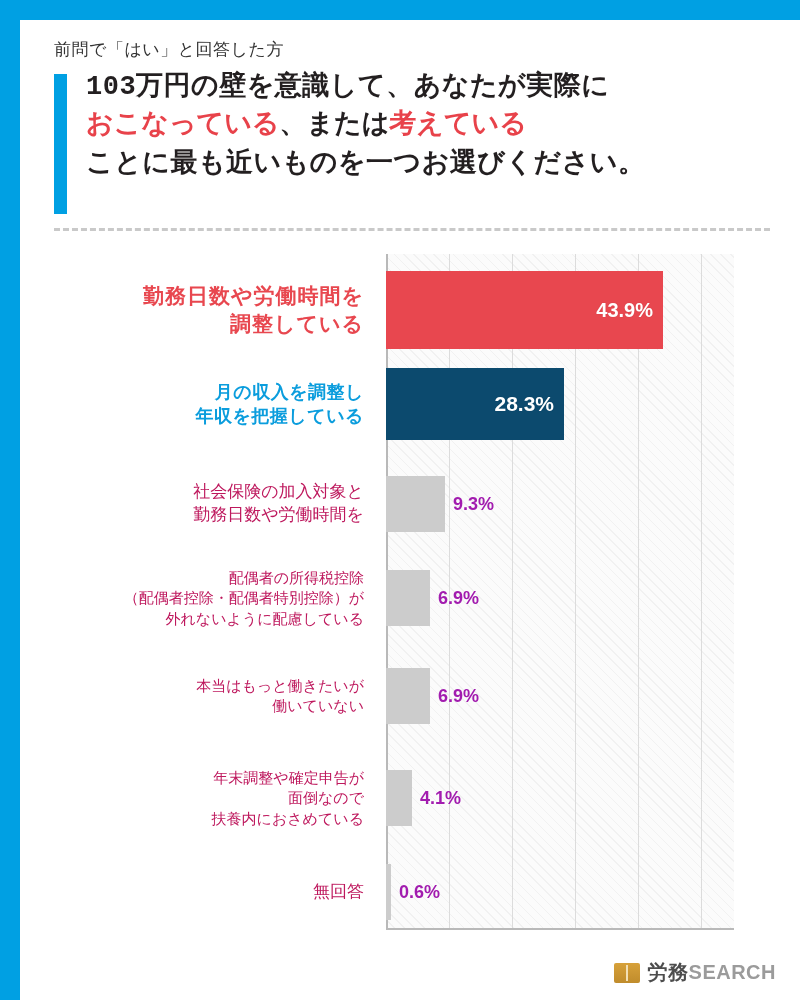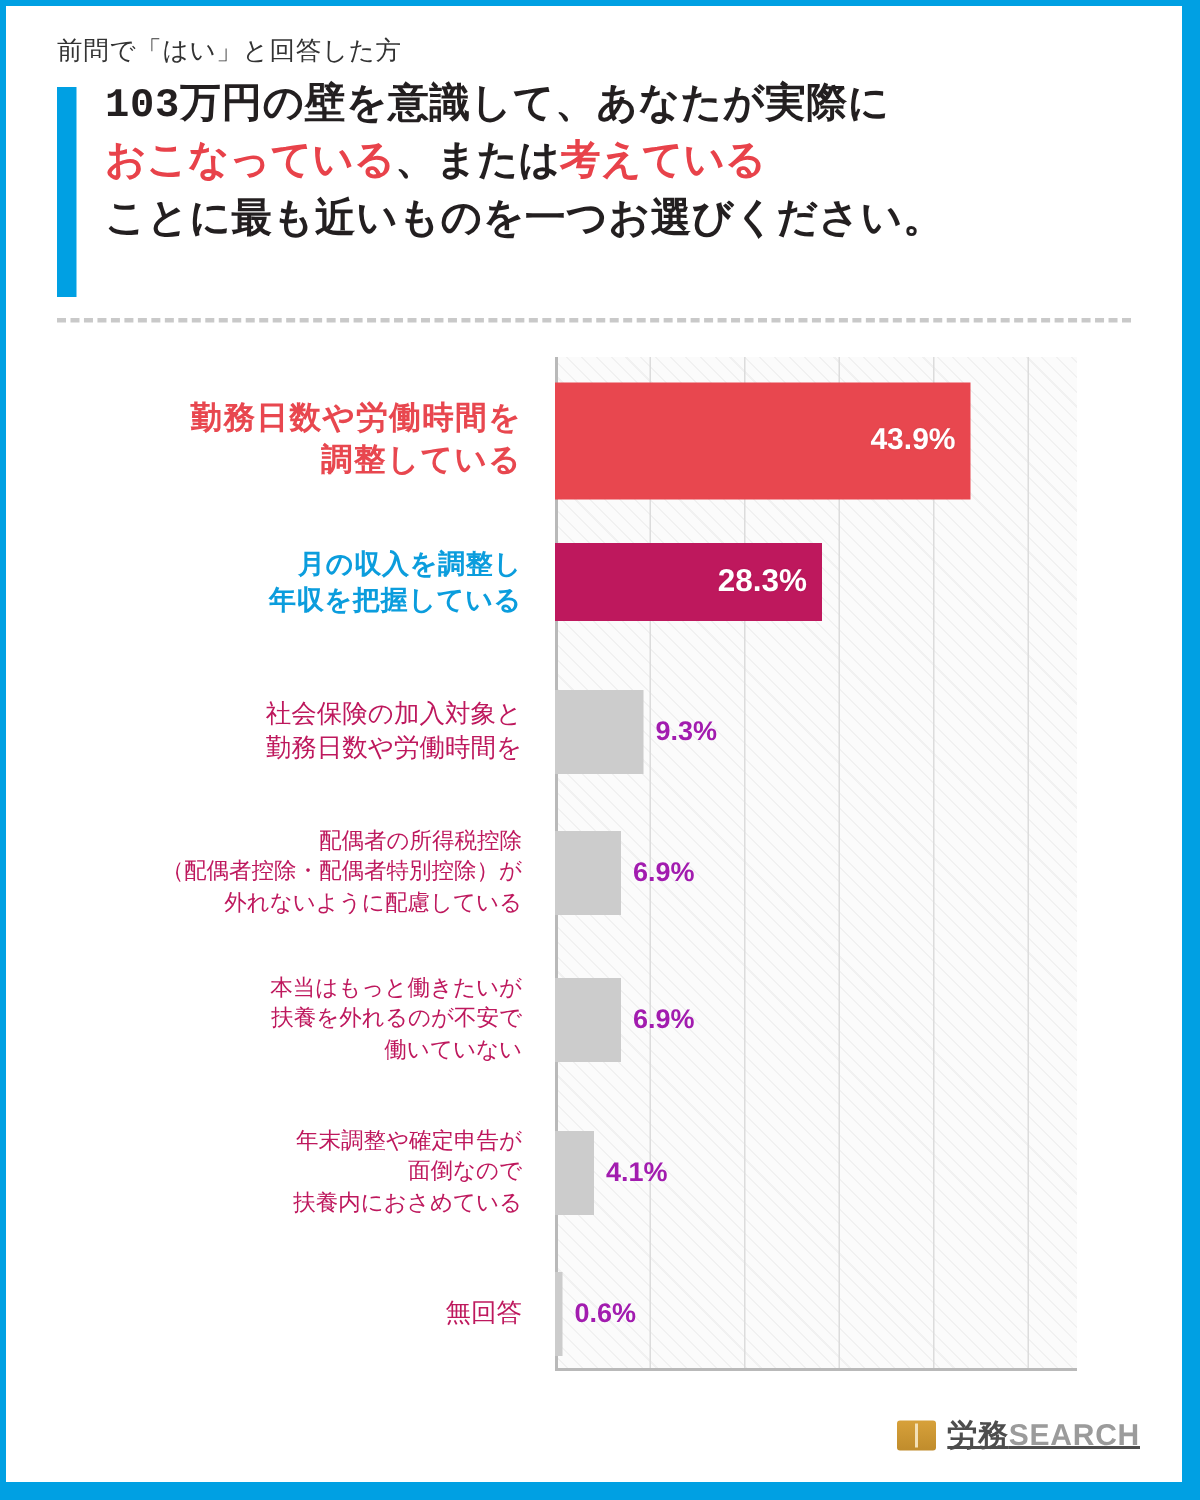--- a/index.html
+++ b/index.html
@@ -5,21 +5,21 @@
   * { box-sizing: border-box; margin: 0; padding: 0; }
   html, body {
     width: 800px; height: 1000px;
     font-family: "Liberation Sans", "DejaVu Sans", sans-serif;
     background: #ffffff;
   }
   #page {
     position: relative;
     width: 800px; height: 1000px;
     background: #00a0e3;
-    padding: 4px;
+    padding: 20px;
   }
   #inner {
     position: relative;
     width: 784px; height: 984px;
     background: #ffffff;
     overflow: hidden;
   }
 
   
   .subhead {
@@ -107,21 +107,21 @@
     height: 86px;
     width: 100%;
   }
   .bar {
     position: absolute;
     left: 0;
     top: 50%;
     transform: translateY(-50%);
   }
   .bar.red   { background: #e8474f; height: 78px; }
-  .bar.blue  { background: #be185d; height: 52px; }
+  .bar.blue  { background: #0c4a6e; height: 72px; }
   .bar.gray  { background: #cccccc; height: 56px; }
   .bar-value {
     position: absolute;
     top: 50%;
     transform: translateY(-50%);
     font-weight: 700;
     white-space: nowrap;
   }
   .v-inside {
     right: 10px;
@@ -170,21 +170,20 @@
     position: absolute;
     left: 50%; top: 2px; bottom: 2px;
     width: 2px; margin-left: -1px;
     background: #f3e0b6;
   }
   .logo-text {
     font-size: 20px;
     font-weight: 700;
     color: #4d4d4d;
     letter-spacing: 0.5px;
-    text-decoration: underline;
   }
   .logo-text .light { color: #9b9b9b; }
 </style>
 </head>
 <body>
 
 <div id="page">
   <div id="inner">
 
     <div class="subhead">前問で「はい」と回答した方</div>
@@ -215,21 +214,20 @@
           <div>社会保険の加入対象と</div>
           <div>勤務日数や労働時間を</div>
         </div>
         <div class="label small" style="top:344px;">
           <div>配偶者の所得税控除</div>
           <div>（配偶者控除・配偶者特別控除）が</div>
           <div>外れないように配慮している</div>
         </div>
         <div class="label small" style="top:442px;">
           <div>本当はもっと働きたいが</div>
-          <div>扶養を外れるのが不安で</div>
           <div>働いていない</div>
         </div>
         <div class="label small" style="top:544px;">
           <div>年末調整や確定申告が</div>
           <div>面倒なので</div>
           <div>扶養内におさめている</div>
         </div>
         <div class="label" style="top:638px;">
           <div>無回答</div>
         </div>

